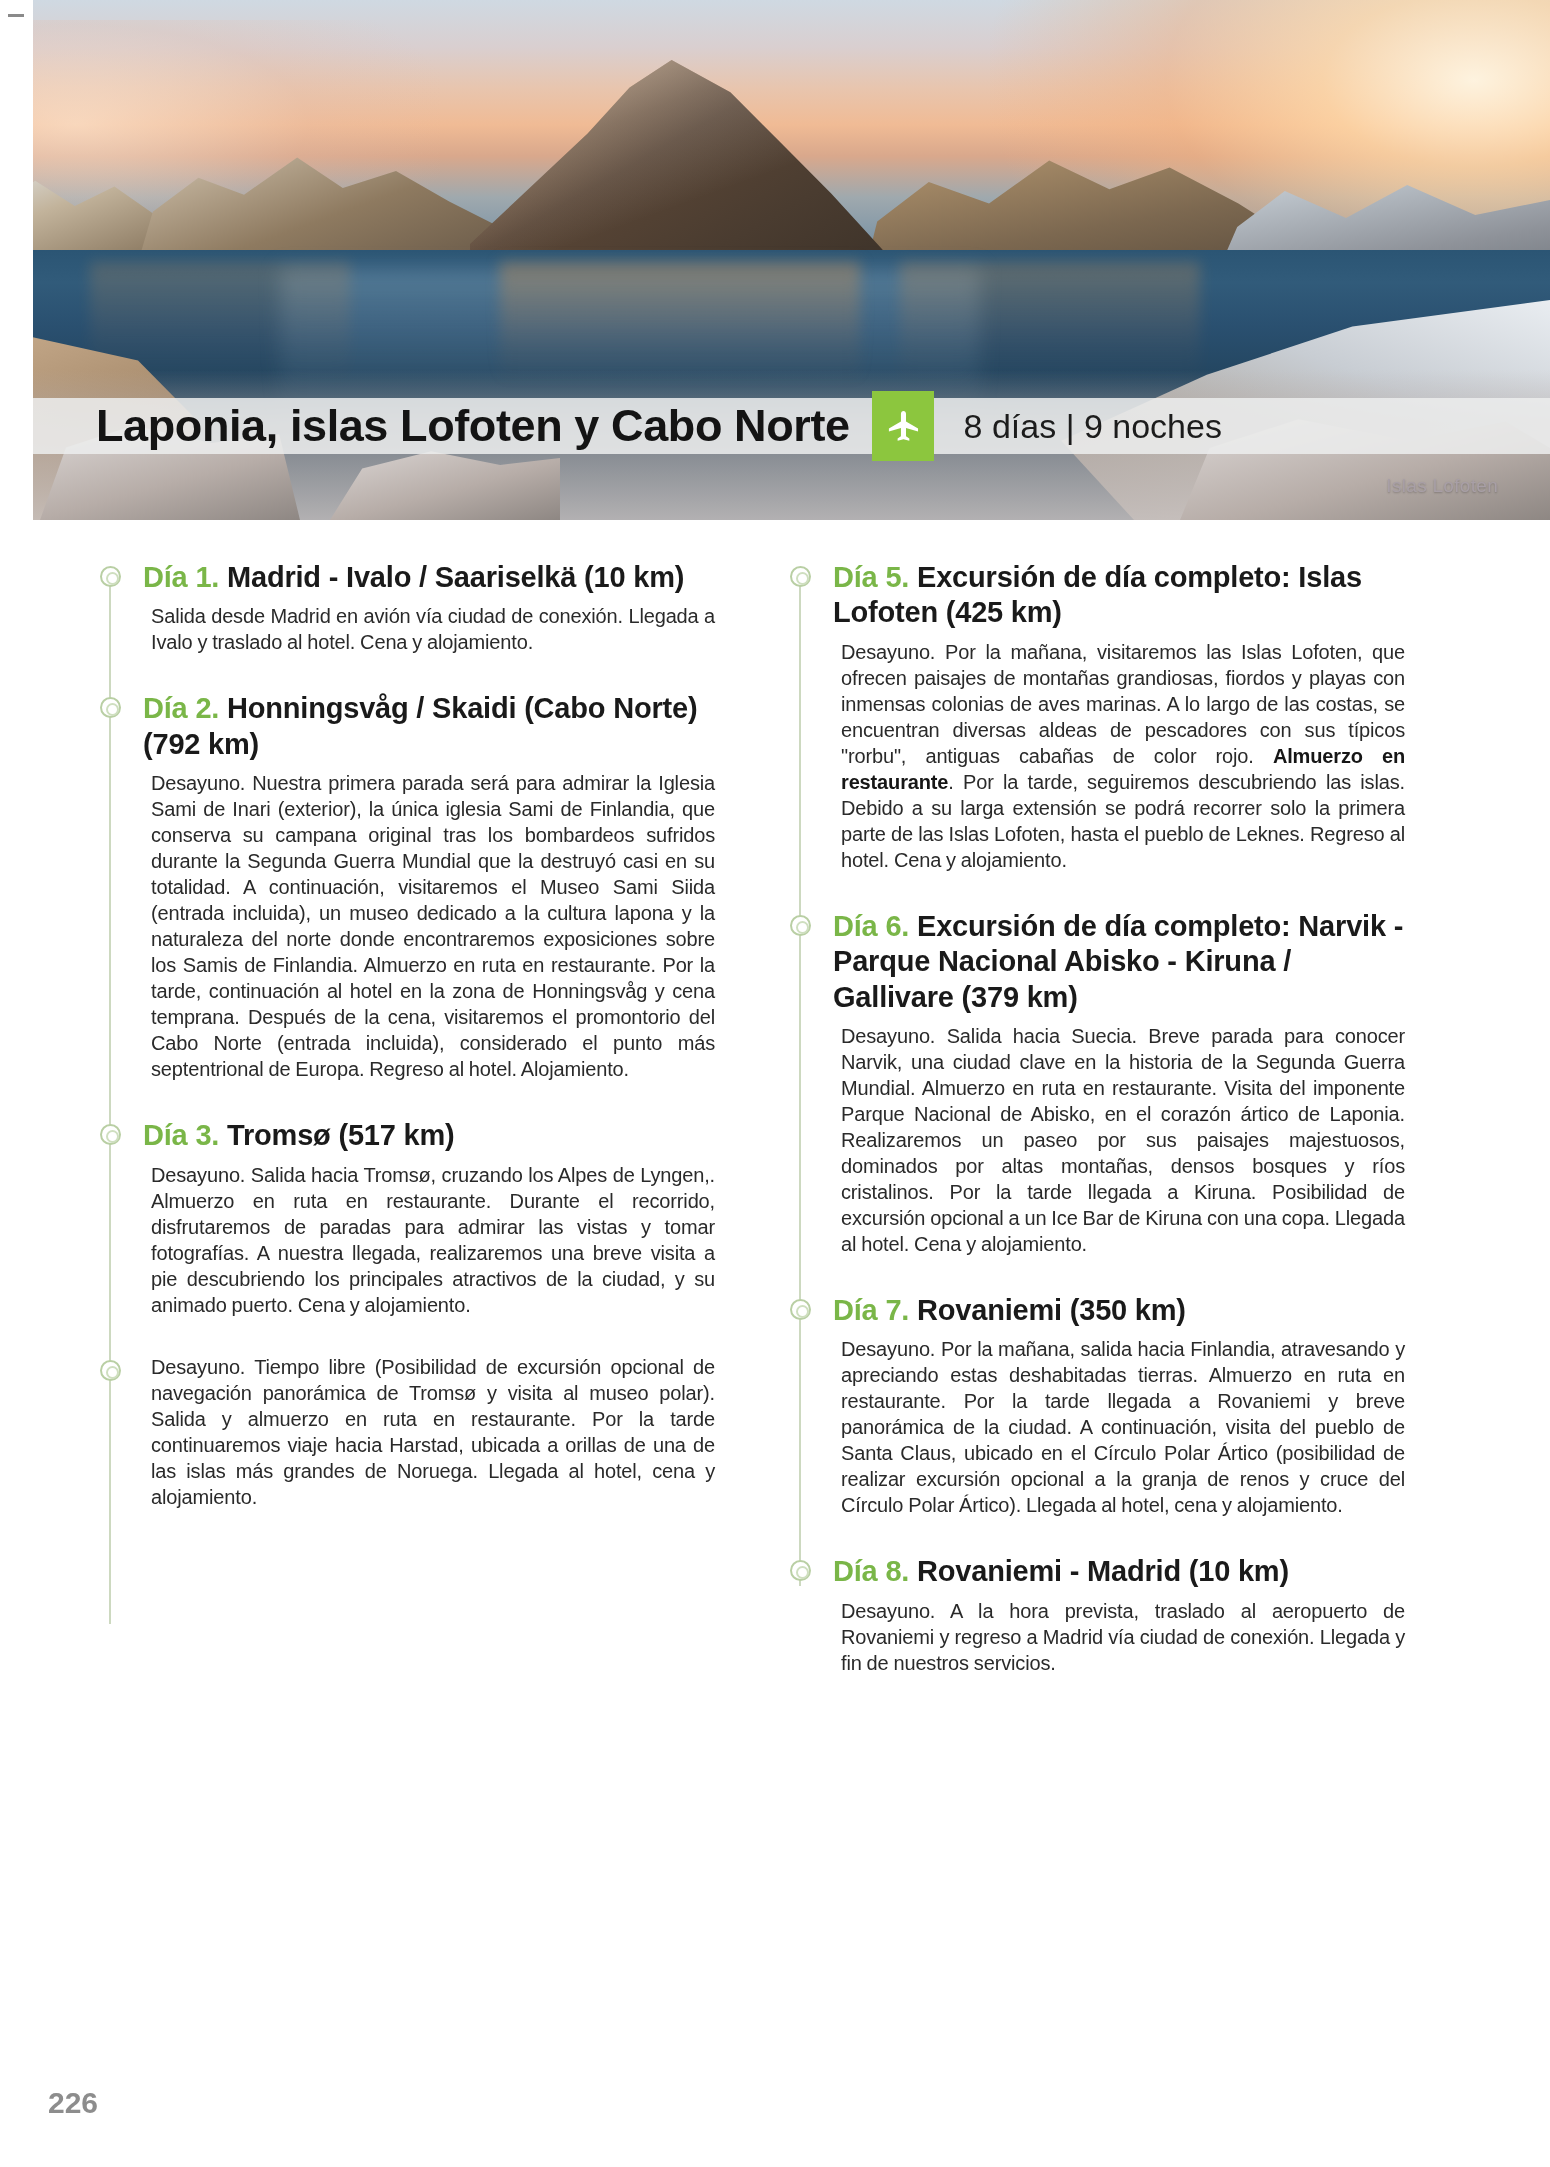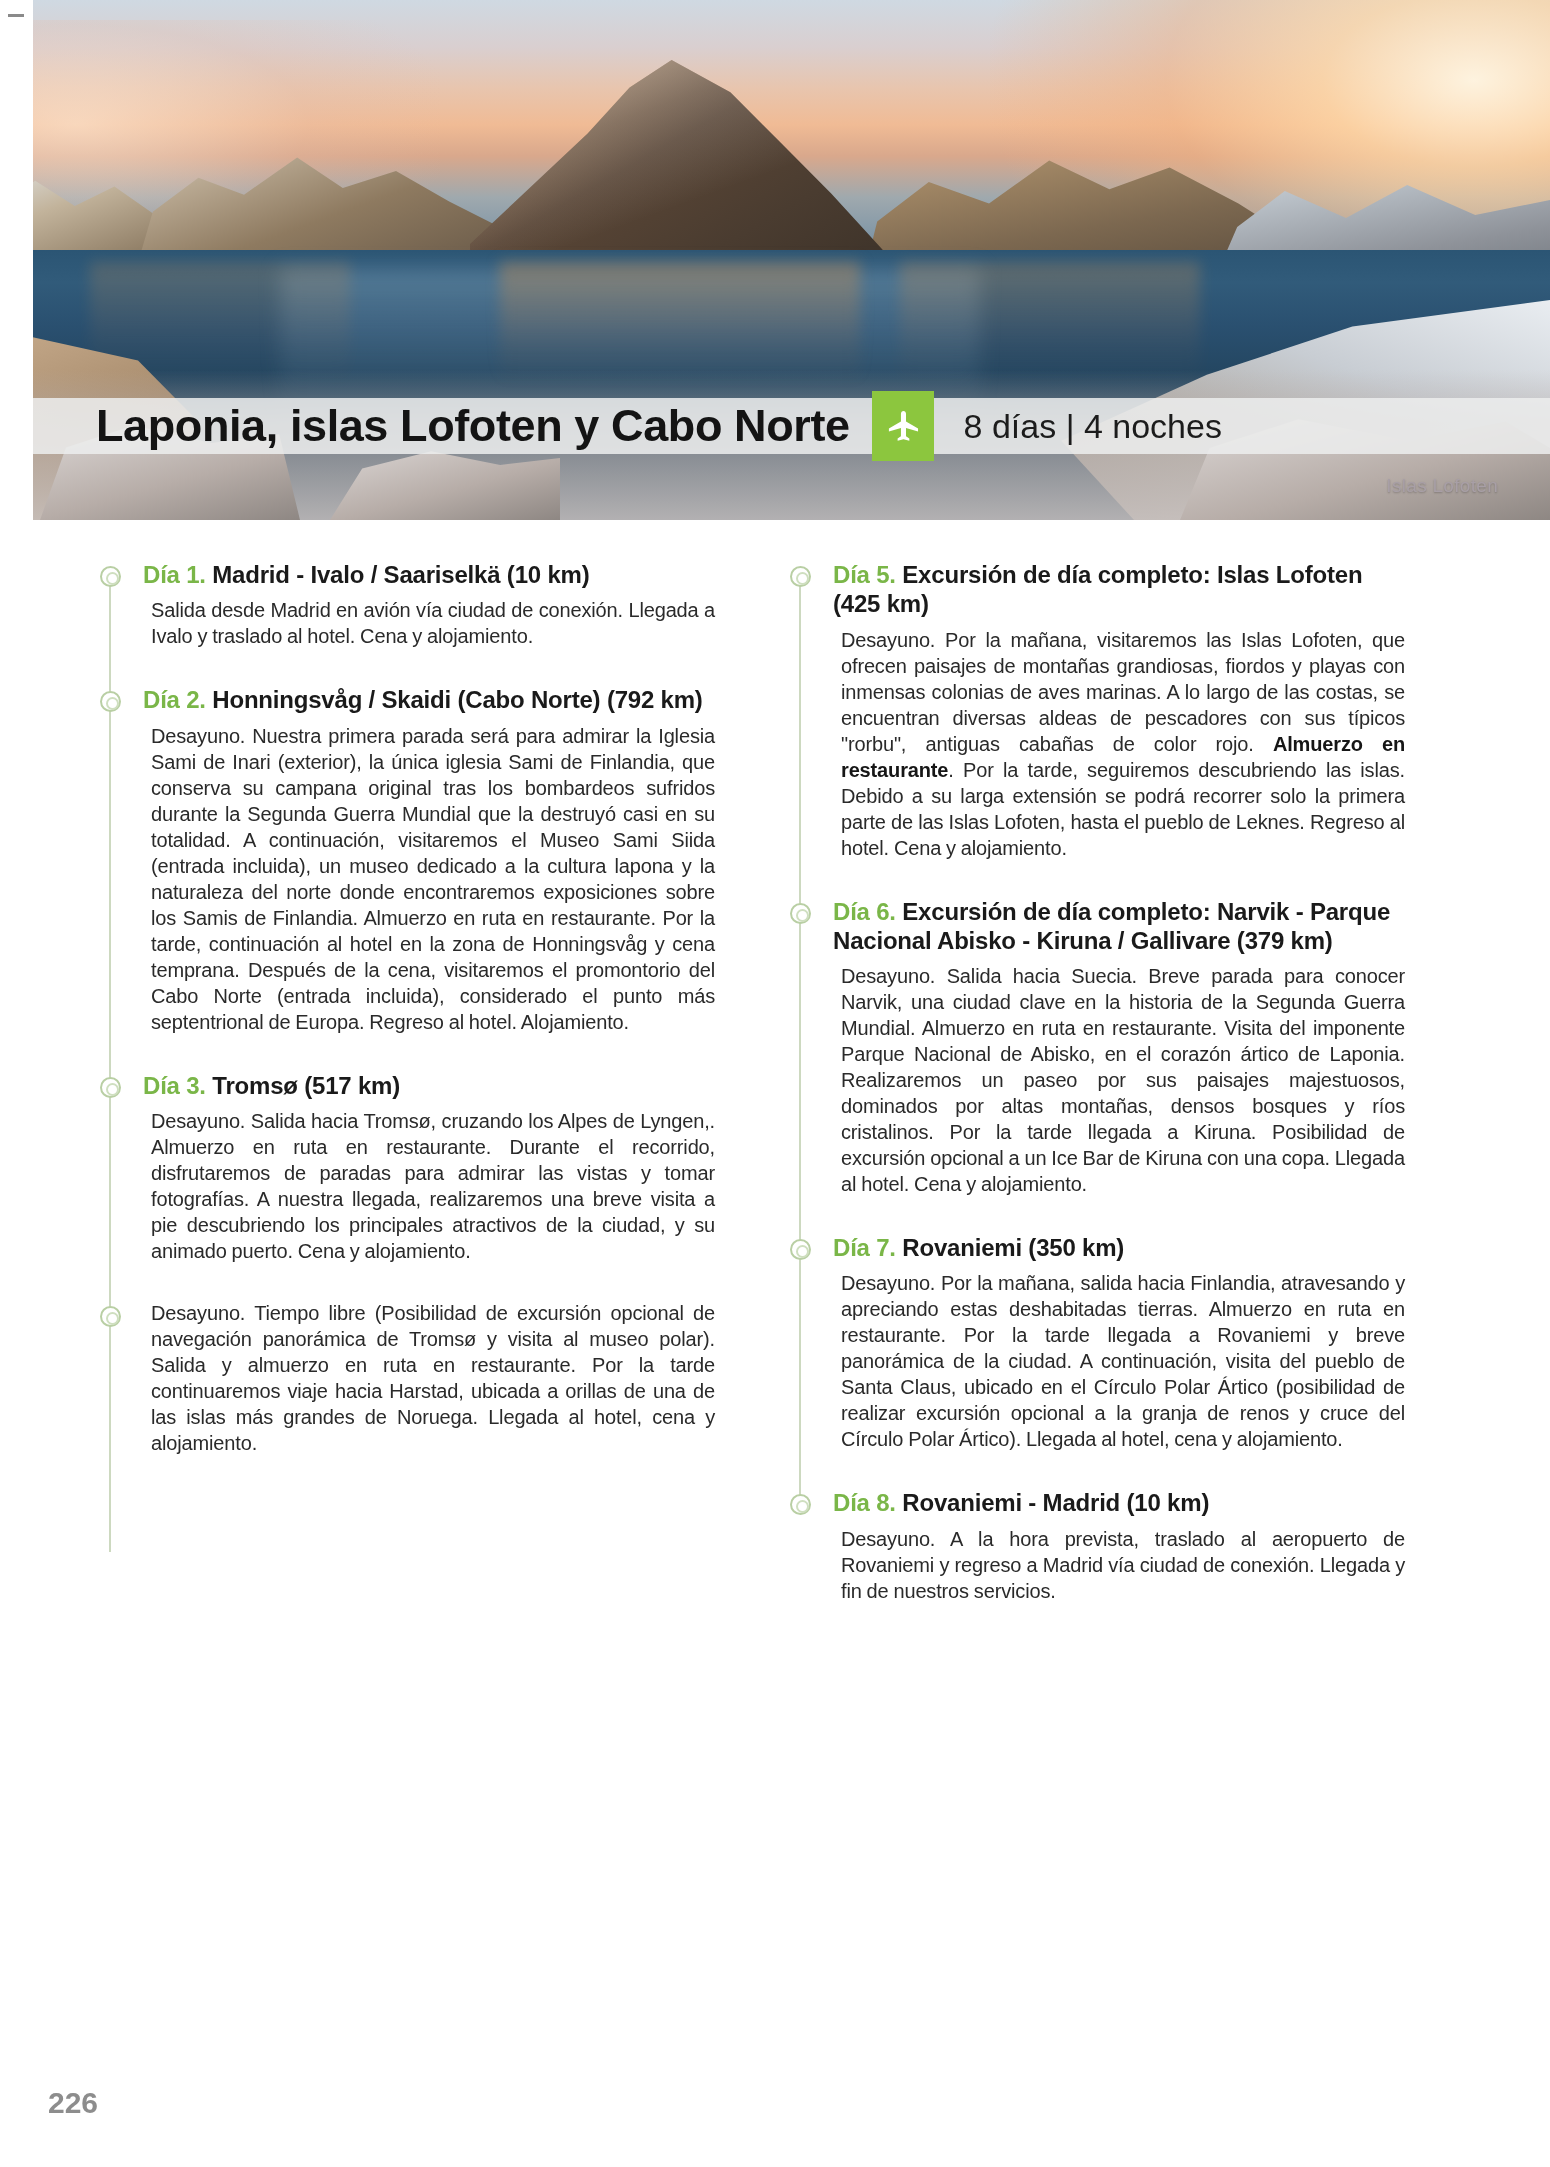--- a/index.html
+++ b/index.html
@@ -176,21 +176,21 @@
     position:absolute; left:5px; top:6px; width:21px; height:21px;
     border-radius:50%; border:2px solid #b9cfa4; background:#ffffff;
   }
   .day-marker::after {
     content:""; position:absolute; left:4px; top:4px;
     width:9px; height:9px; border-radius:50%;
     border:2px solid #cfdfc0;
   }
 
   .day-title {
-    font-size:24px; line-height:1.22; font-weight:bold;
+    font-size:29px; line-height:1.22; font-weight:bold;
     color:#1a1a1a; margin:0 0 3px 0;
     letter-spacing:-.2px;
   }
   .day-label { color:#7ab648; }
 
   .day-body {
     font-size:20px; line-height:1.30; color:#2a2a2a;
     text-align:justify; margin:8px;
     letter-spacing:-.15px;
     word-spacing:-.5px;
@@ -233,21 +233,21 @@
   <div class="ice-chunk" style="left:1180px; width:370px; height:120px; clip-path:polygon(0% 100%,8% 40%,32% 16%,62% 34%,88% 18%,100% 40%,100% 100%);"></div>
 </div>
 
 <div class="title-band">
   <div class="title-text">Laponia, islas Lofoten y Cabo Norte</div>
   <div class="plane-badge">
     <svg viewBox="0 0 24 24" aria-hidden="true">
       <path fill="#ffffff" d="M21.5 15.5v-1.9l-7.6-4.5V4.2c0-.9-.7-1.7-1.6-1.7s-1.6.8-1.6 1.7v4.9L3.1 13.6v1.9l7.6-2.2v5.1l-2.1 1.5v1.4l3.7-1 3.7 1v-1.4l-2.1-1.5v-5.1l7.6 2.2z"></path>
     </svg>
   </div>
-  <div class="duration-text">8 días | 4 noches</div>
+  <div class="duration-text">8 días | 9 noches</div>
 </div>
 <div class="photo-caption">Islas Lofoten</div>
 
 <div class="content">
 
   <div class="col col-left">
     <div class="timeline"></div>
 
     <div class="day">
       <div class="day-marker"></div>

